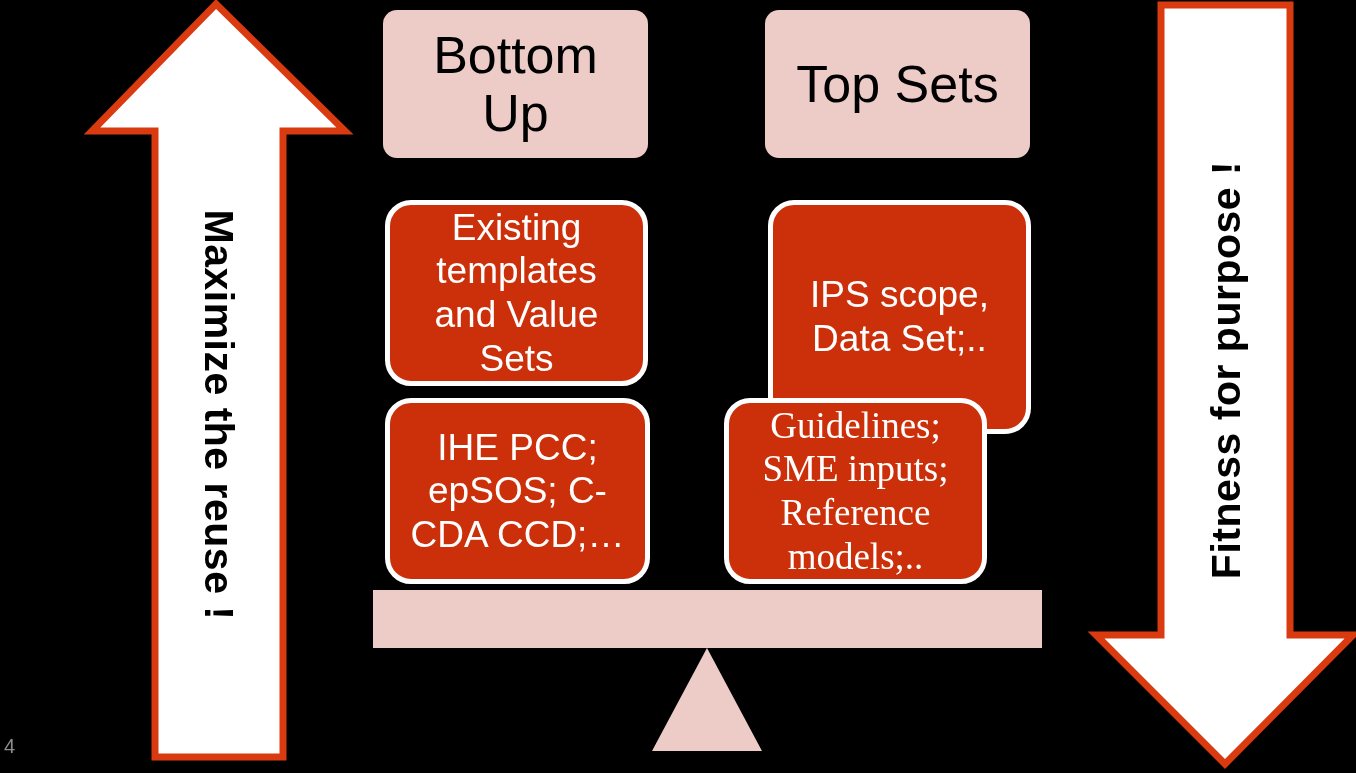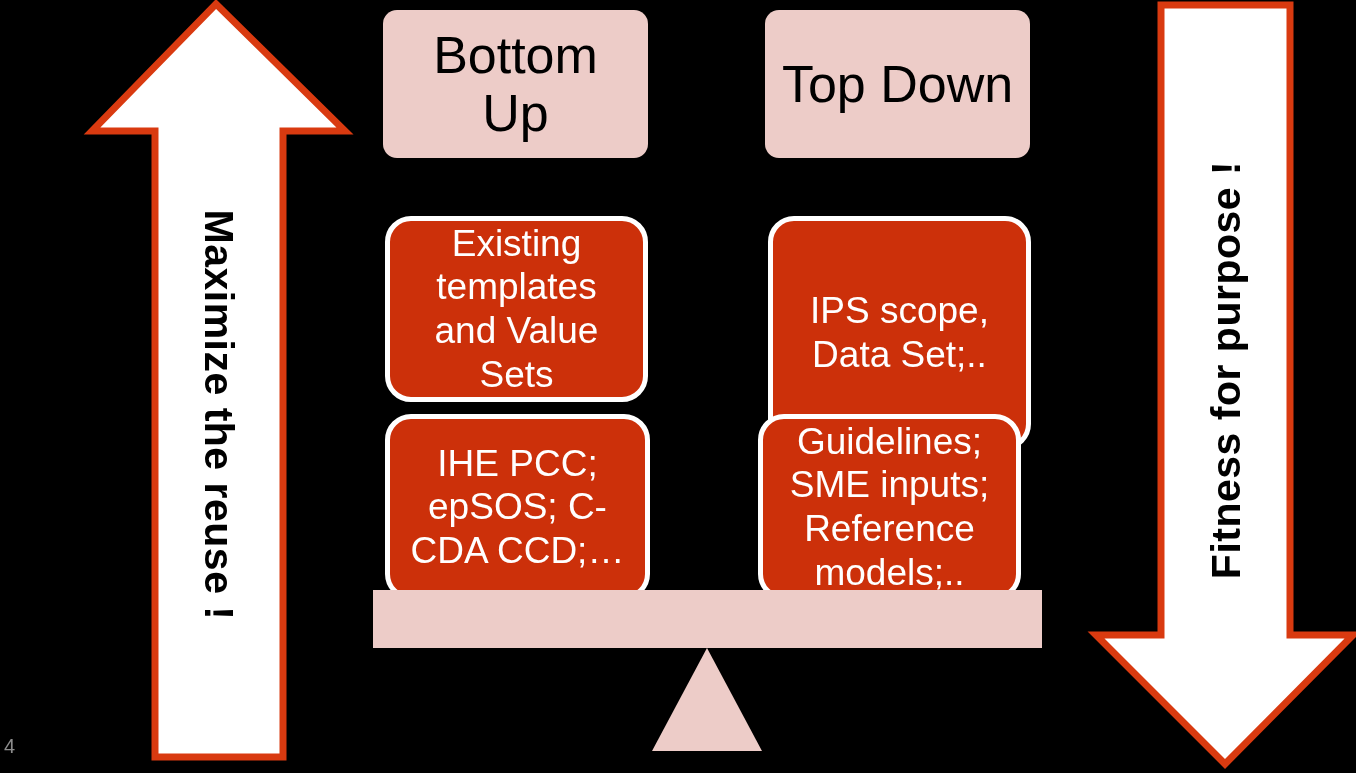--- a/index.html
+++ b/index.html
@@ -90,26 +90,25 @@
     border-radius: 26px;
     color: #FFFFFF;
     display: flex;
     align-items: center;
     justify-content: center;
     text-align: center;
     font-size: 37px;
     line-height: 1.18;
     padding: 4px 12px;
     box-sizing: border-box;
-    margin-top: 16px;
   }
   #item-existing-templates { left: 385px; top: 200px; width: 263px; height: 186px; }
   #item-ihe-pcc            { left: 385px; top: 398px; width: 265px; height: 186px; }
   #item-ips-scope          { left: 768px; top: 200px; width: 263px; height: 234px; }
-  #item-guidelines         { left: 758px; top: 398px; width: 263px; height: 186px; }
+  #item-guidelines         { left: 724px; top: 398px; width: 263px; height: 186px; font-family: Liberation Serif, serif; }
 
   
   #balance-beam {
     position: absolute;
     left: 373px;
     top: 590px;
     width: 669px;
     height: 58px;
     background: #EDCCC8;
   }
@@ -155,21 +154,21 @@
   <div class="arrow-caption" id="caption-right">Fitness for purpose !</div>
 
   <div class="head-box" id="head-bottom-up">
     <span>
       <span>Bottom</span><br>
       <span>Up</span>
     </span>
   </div>
 
   <div class="head-box" id="head-top-down">
-    <span>Top Down</span>
+    <span>Top Sets</span>
   </div>
 
   <div class="item-box" id="item-existing-templates">Existing templates and Value Sets</div>
 
   <div class="item-box" id="item-ihe-pcc">IHE PCC; epSOS; C-CDA CCD;…</div>
 
   <div class="item-box" id="item-ips-scope">IPS scope, Data Set;..</div>
 
   <div class="item-box" id="item-guidelines">Guidelines; SME inputs; Reference models;..</div>
 

